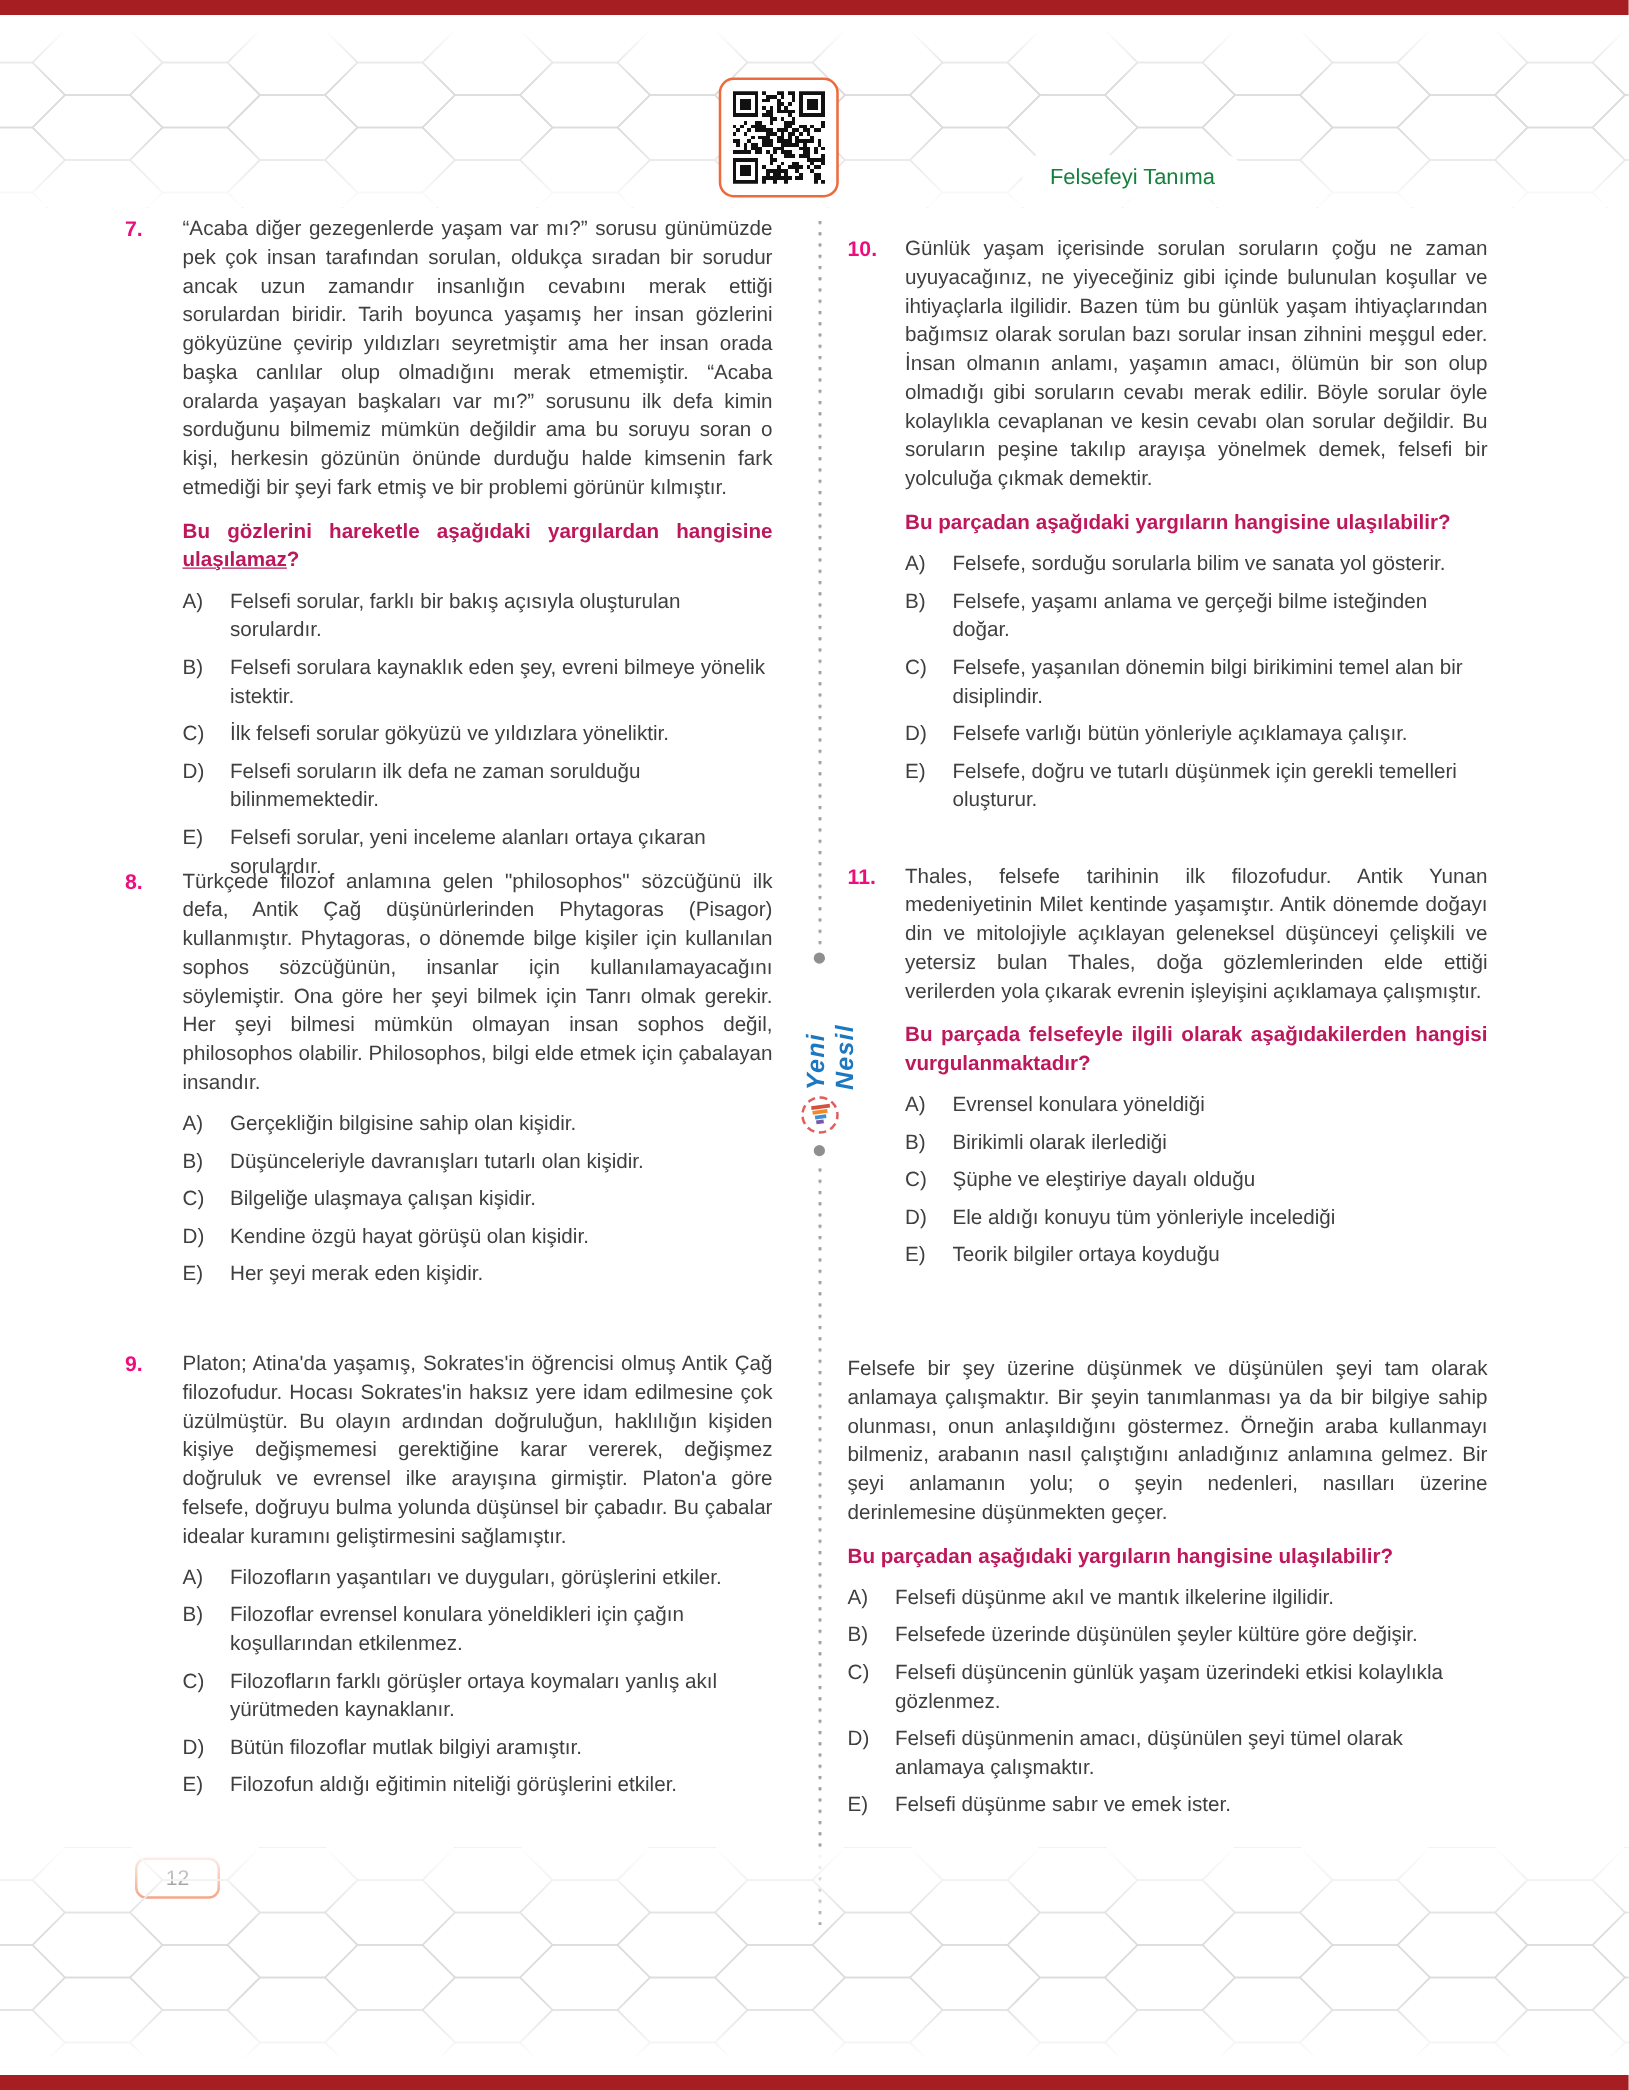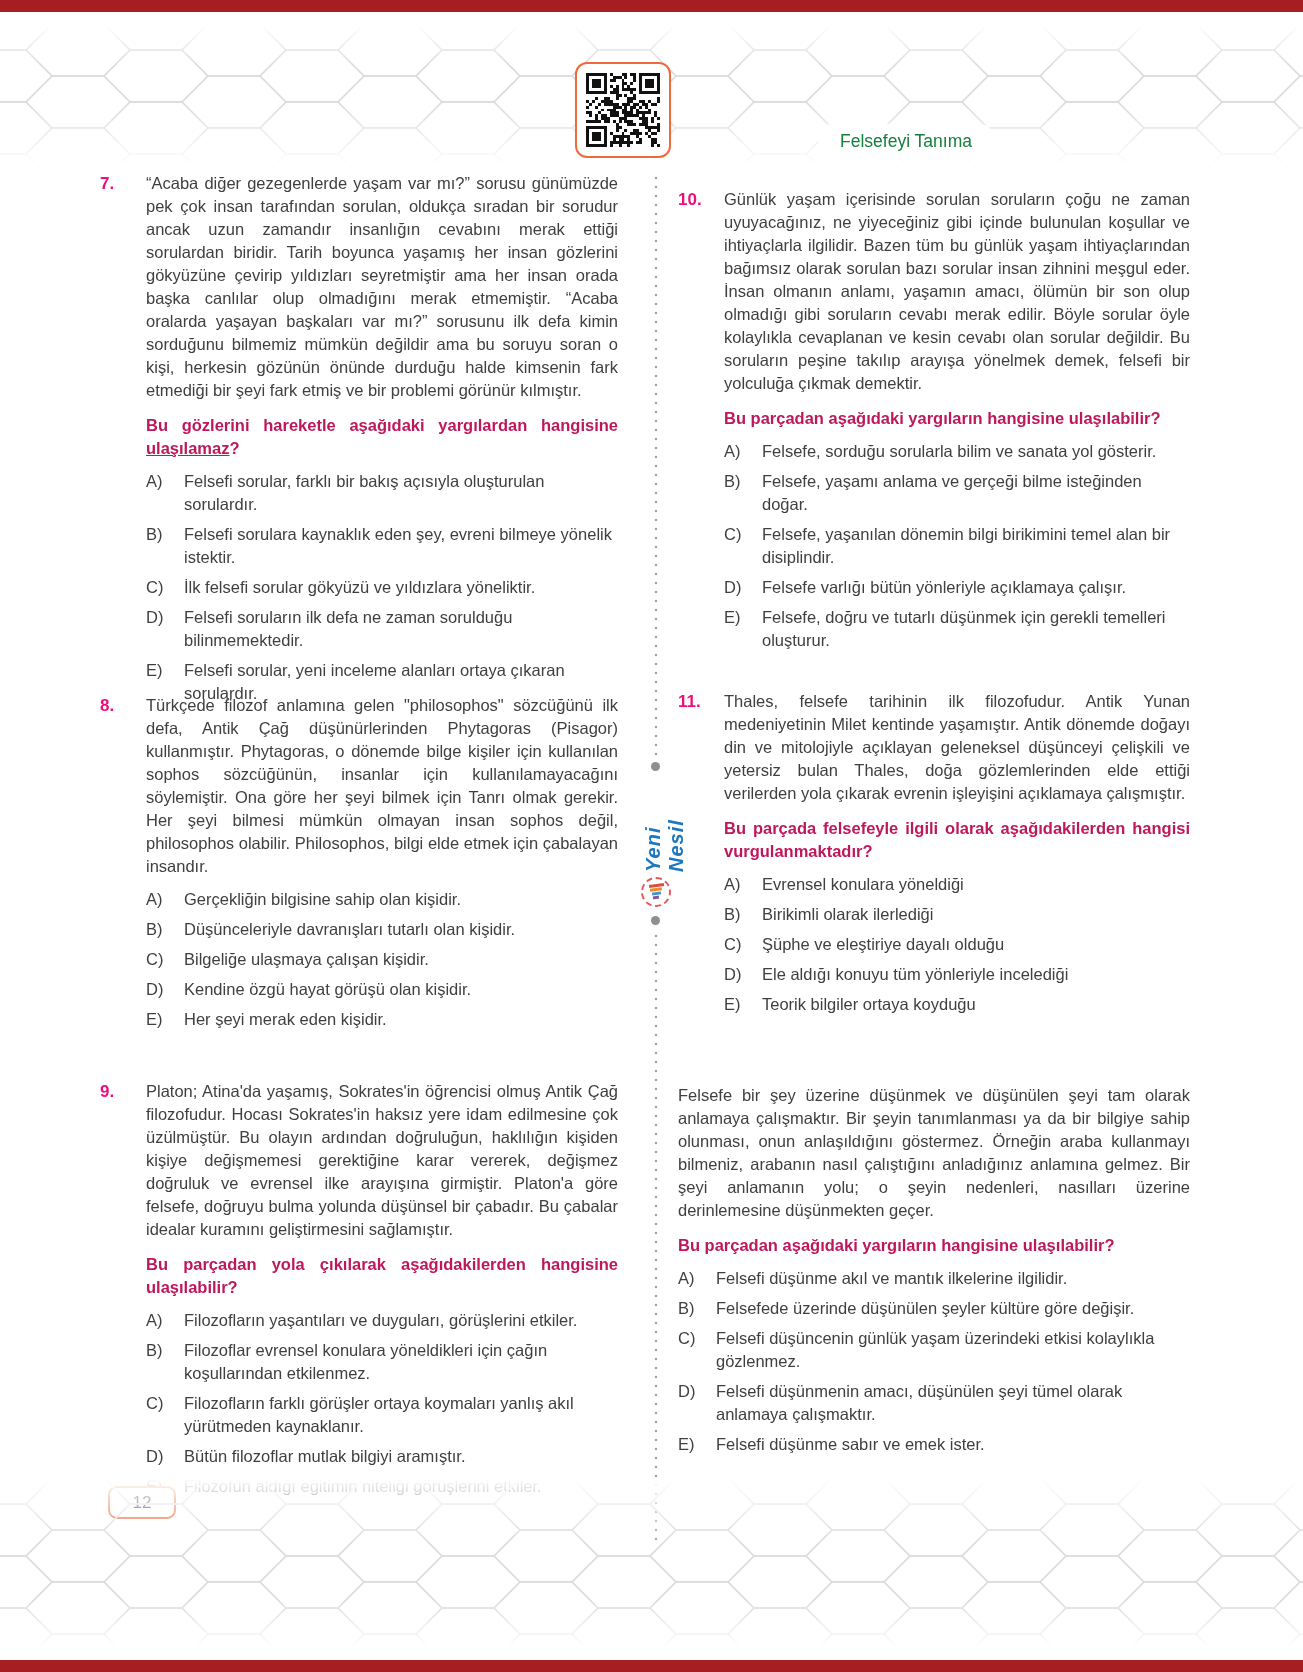--- a/index.html
+++ b/index.html
@@ -495,21 +495,20 @@
             <span class="otext">Her şeyi merak eden kişidir.</span>
           </div>
       </div>
     </div>
   </section>
 
   <section class="question q-left" style="top:1080px">
     <div class="qnum">9.</div>
     <div class="qbody">
       <p class="qpara">Platon; Atina'da yaşamış, Sokrates'in öğrencisi olmuş Antik Çağ filozofudur. Hocası Sokrates'in haksız yere idam edilmesine çok üzülmüştür. Bu olayın ardından doğruluğun, haklılığın kişiden kişiye değişmemesi gerektiğine karar vererek, değişmez doğruluk ve evrensel ilke arayışına girmiştir. Platon'a göre felsefe, doğruyu bulma yolunda düşünsel bir çabadır. Bu çabalar idealar kuramını geliştirmesini sağlamıştır.</p>
-      <p class="qstem"><span>Bu parçadan yola çıkılarak aşağıdakilerden hangisine ulaşılabilir?</span><span class="stem-u"></span><span></span></p>
       <div class="opts">
         <div class="opt">
             <span class="letter">A)</span>
             <span class="otext">Filozofların yaşantıları ve duyguları, görüşlerini etkiler.</span>
           </div>
         <div class="opt">
             <span class="letter">B)</span>
             <span class="otext">Filozoflar evrensel konulara yöneldikleri için çağın koşullarından etkilenmez.</span>
           </div>
         <div class="opt">

